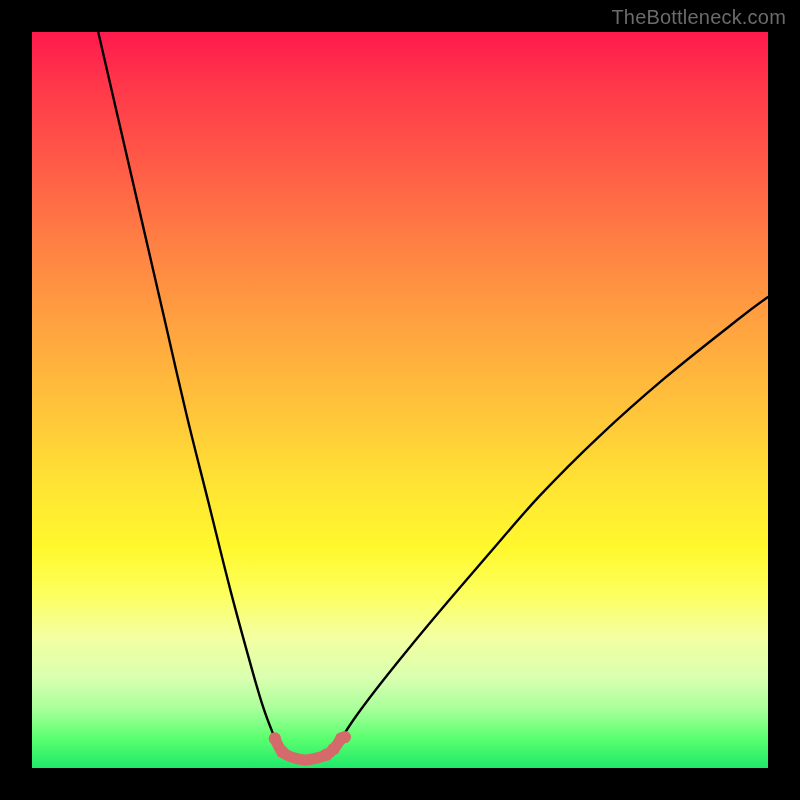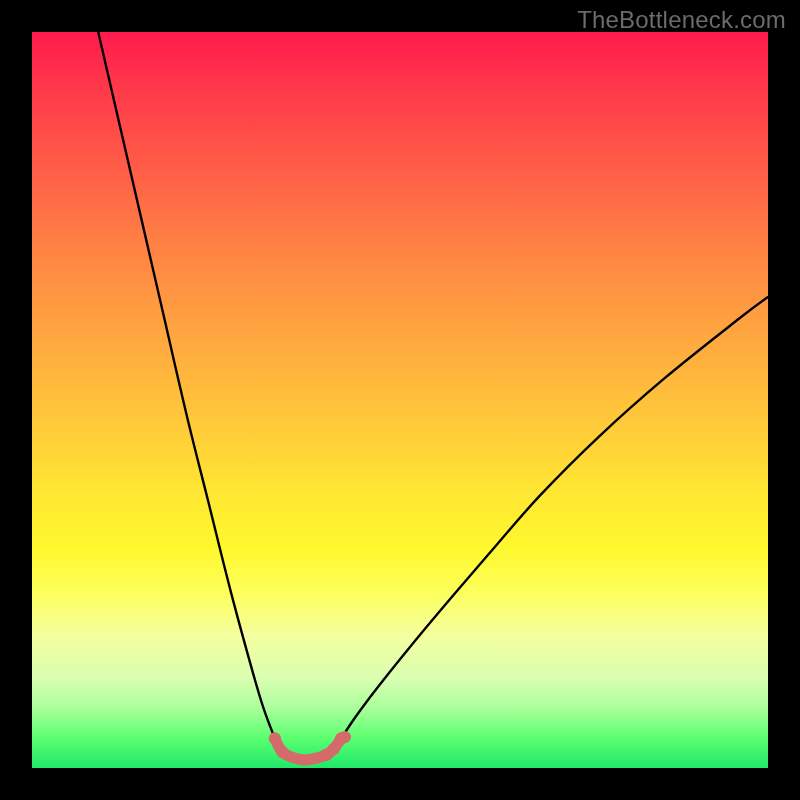--- a/index.html
+++ b/index.html
@@ -41,21 +41,21 @@
       #a8ff9a 92%,
       #5aff70 96%,
       #20e86a 100%
     );
   }
   .watermark {
     position: absolute;
     top: 6px;
     right: 14px;
     color: #6b6b6b;
-    font-size: 24px;
+    font-size: 20px;
     font-weight: 500;
     letter-spacing: 0.2px;
   }
   svg.curves {
     position: absolute;
     top: 0;
     left: 0;
     width: 736px;
     height: 736px;
     overflow: visible;

